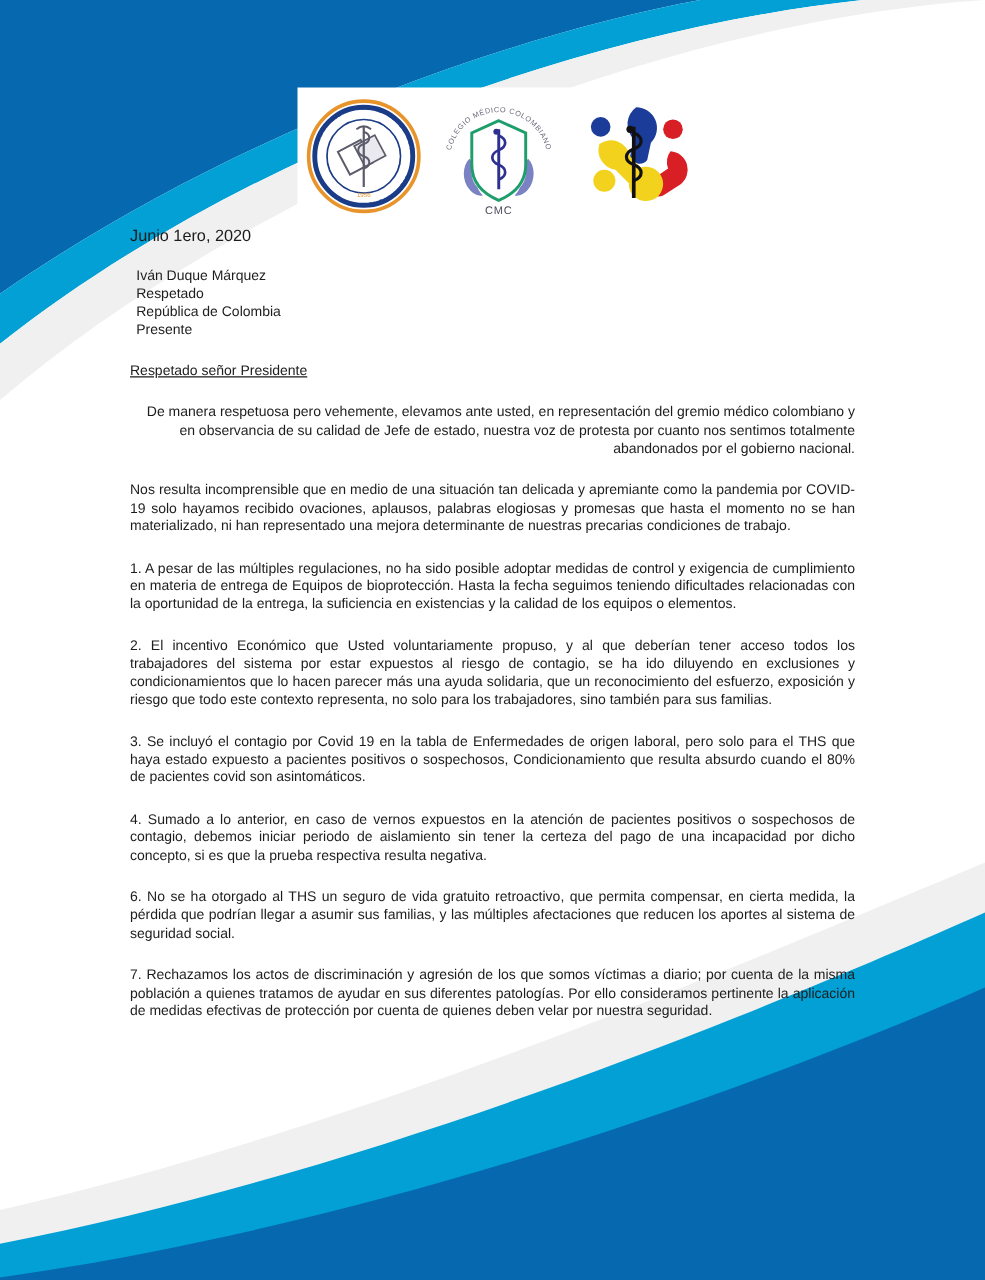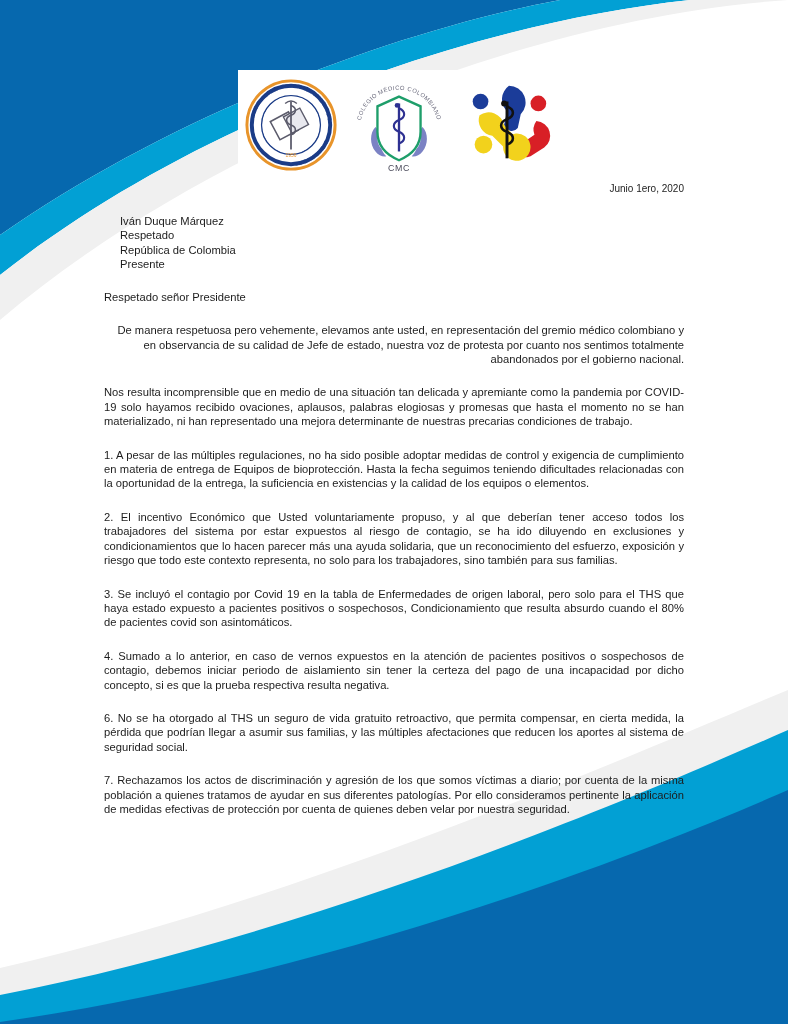--- a/index.html
+++ b/index.html
@@ -53,31 +53,31 @@
     position: absolute;
     left: 104px;
     top: 182px;
     width: 580px;
     z-index: 4;
     color: #1c1c1c;
     font-size: 11.2px;
     line-height: 14.2px;
   }
   .date-line {
-    text-align: right;
     margin: 0 0 18px 0;
-    font-size: 10px;
+    font-size: 13px;
   }
   .addr {
-    margin: 16px;
+    margin: 5px;
     line-height: 14.2px;
   }
   .addr div { white-space: nowrap; }
   .salutation {
     margin: 19px 0 12px 0;
+    text-decoration: underline;
   }
   p.body-par {
     margin: 19px 0 0 0;
     text-align: justify;
     text-justify: inter-word;
     line-height: 14.4px;
   }
   p.body-par.first { text-align: right; }
 </style>
 </head>

